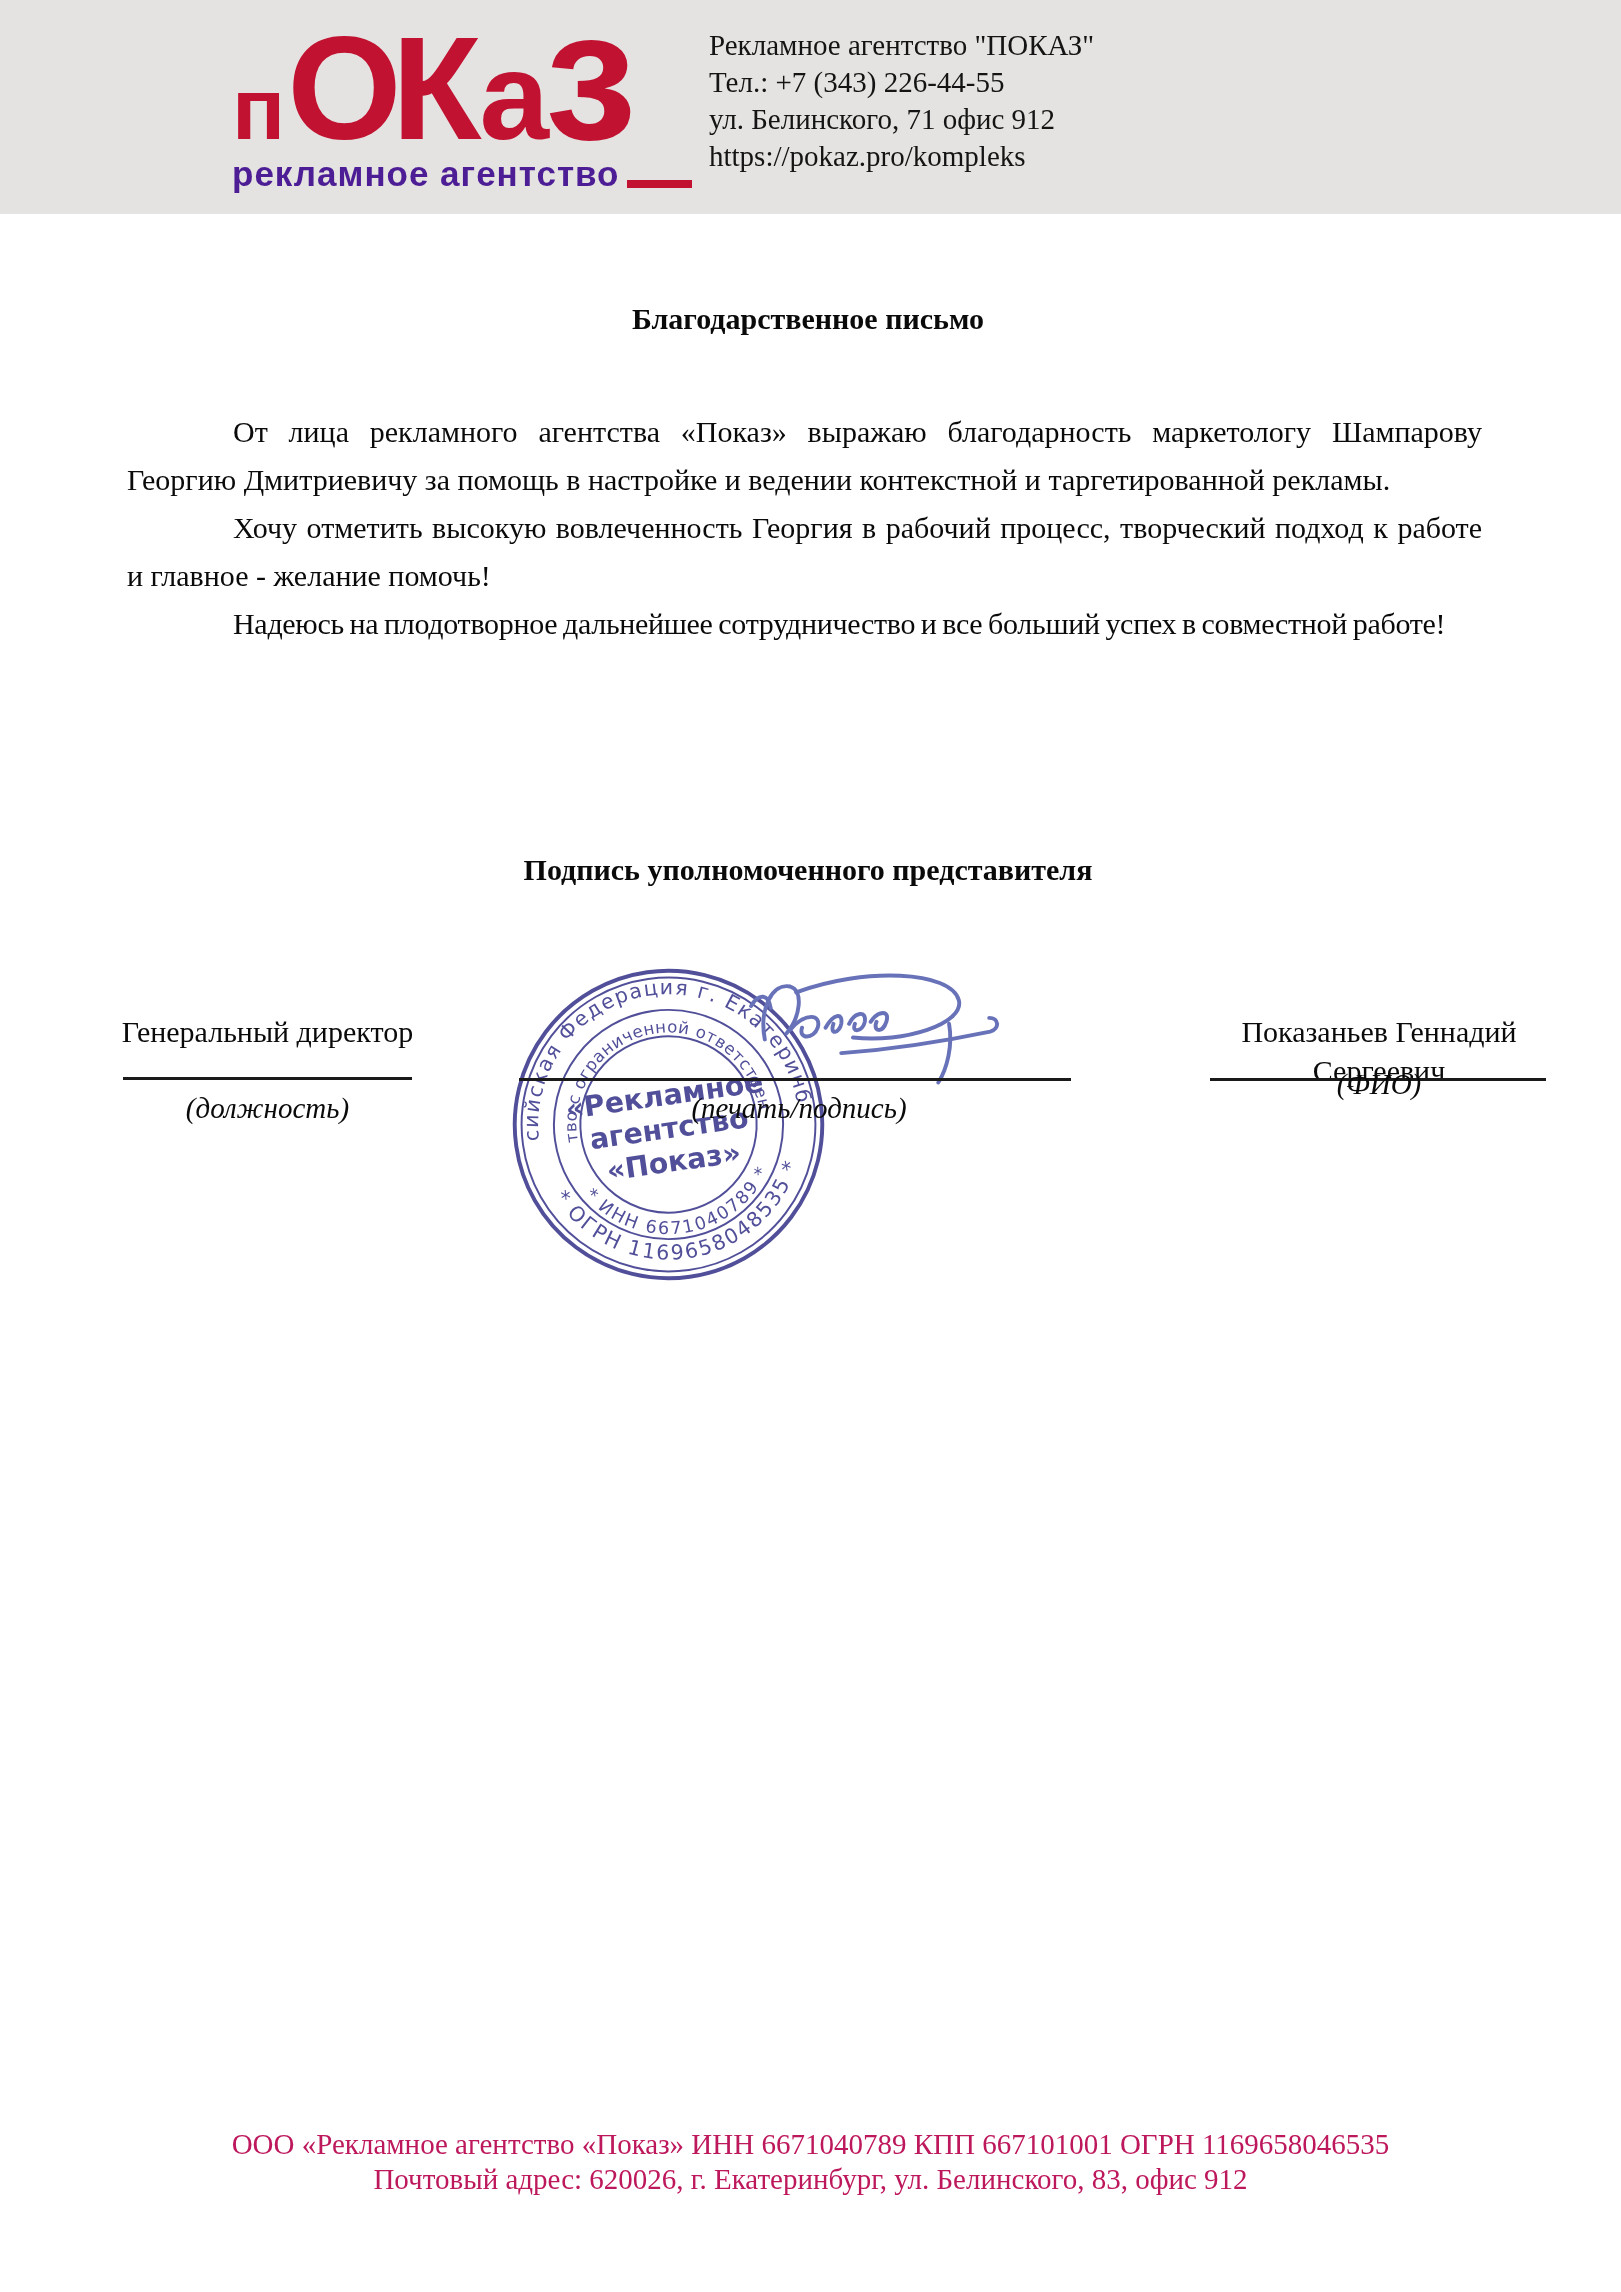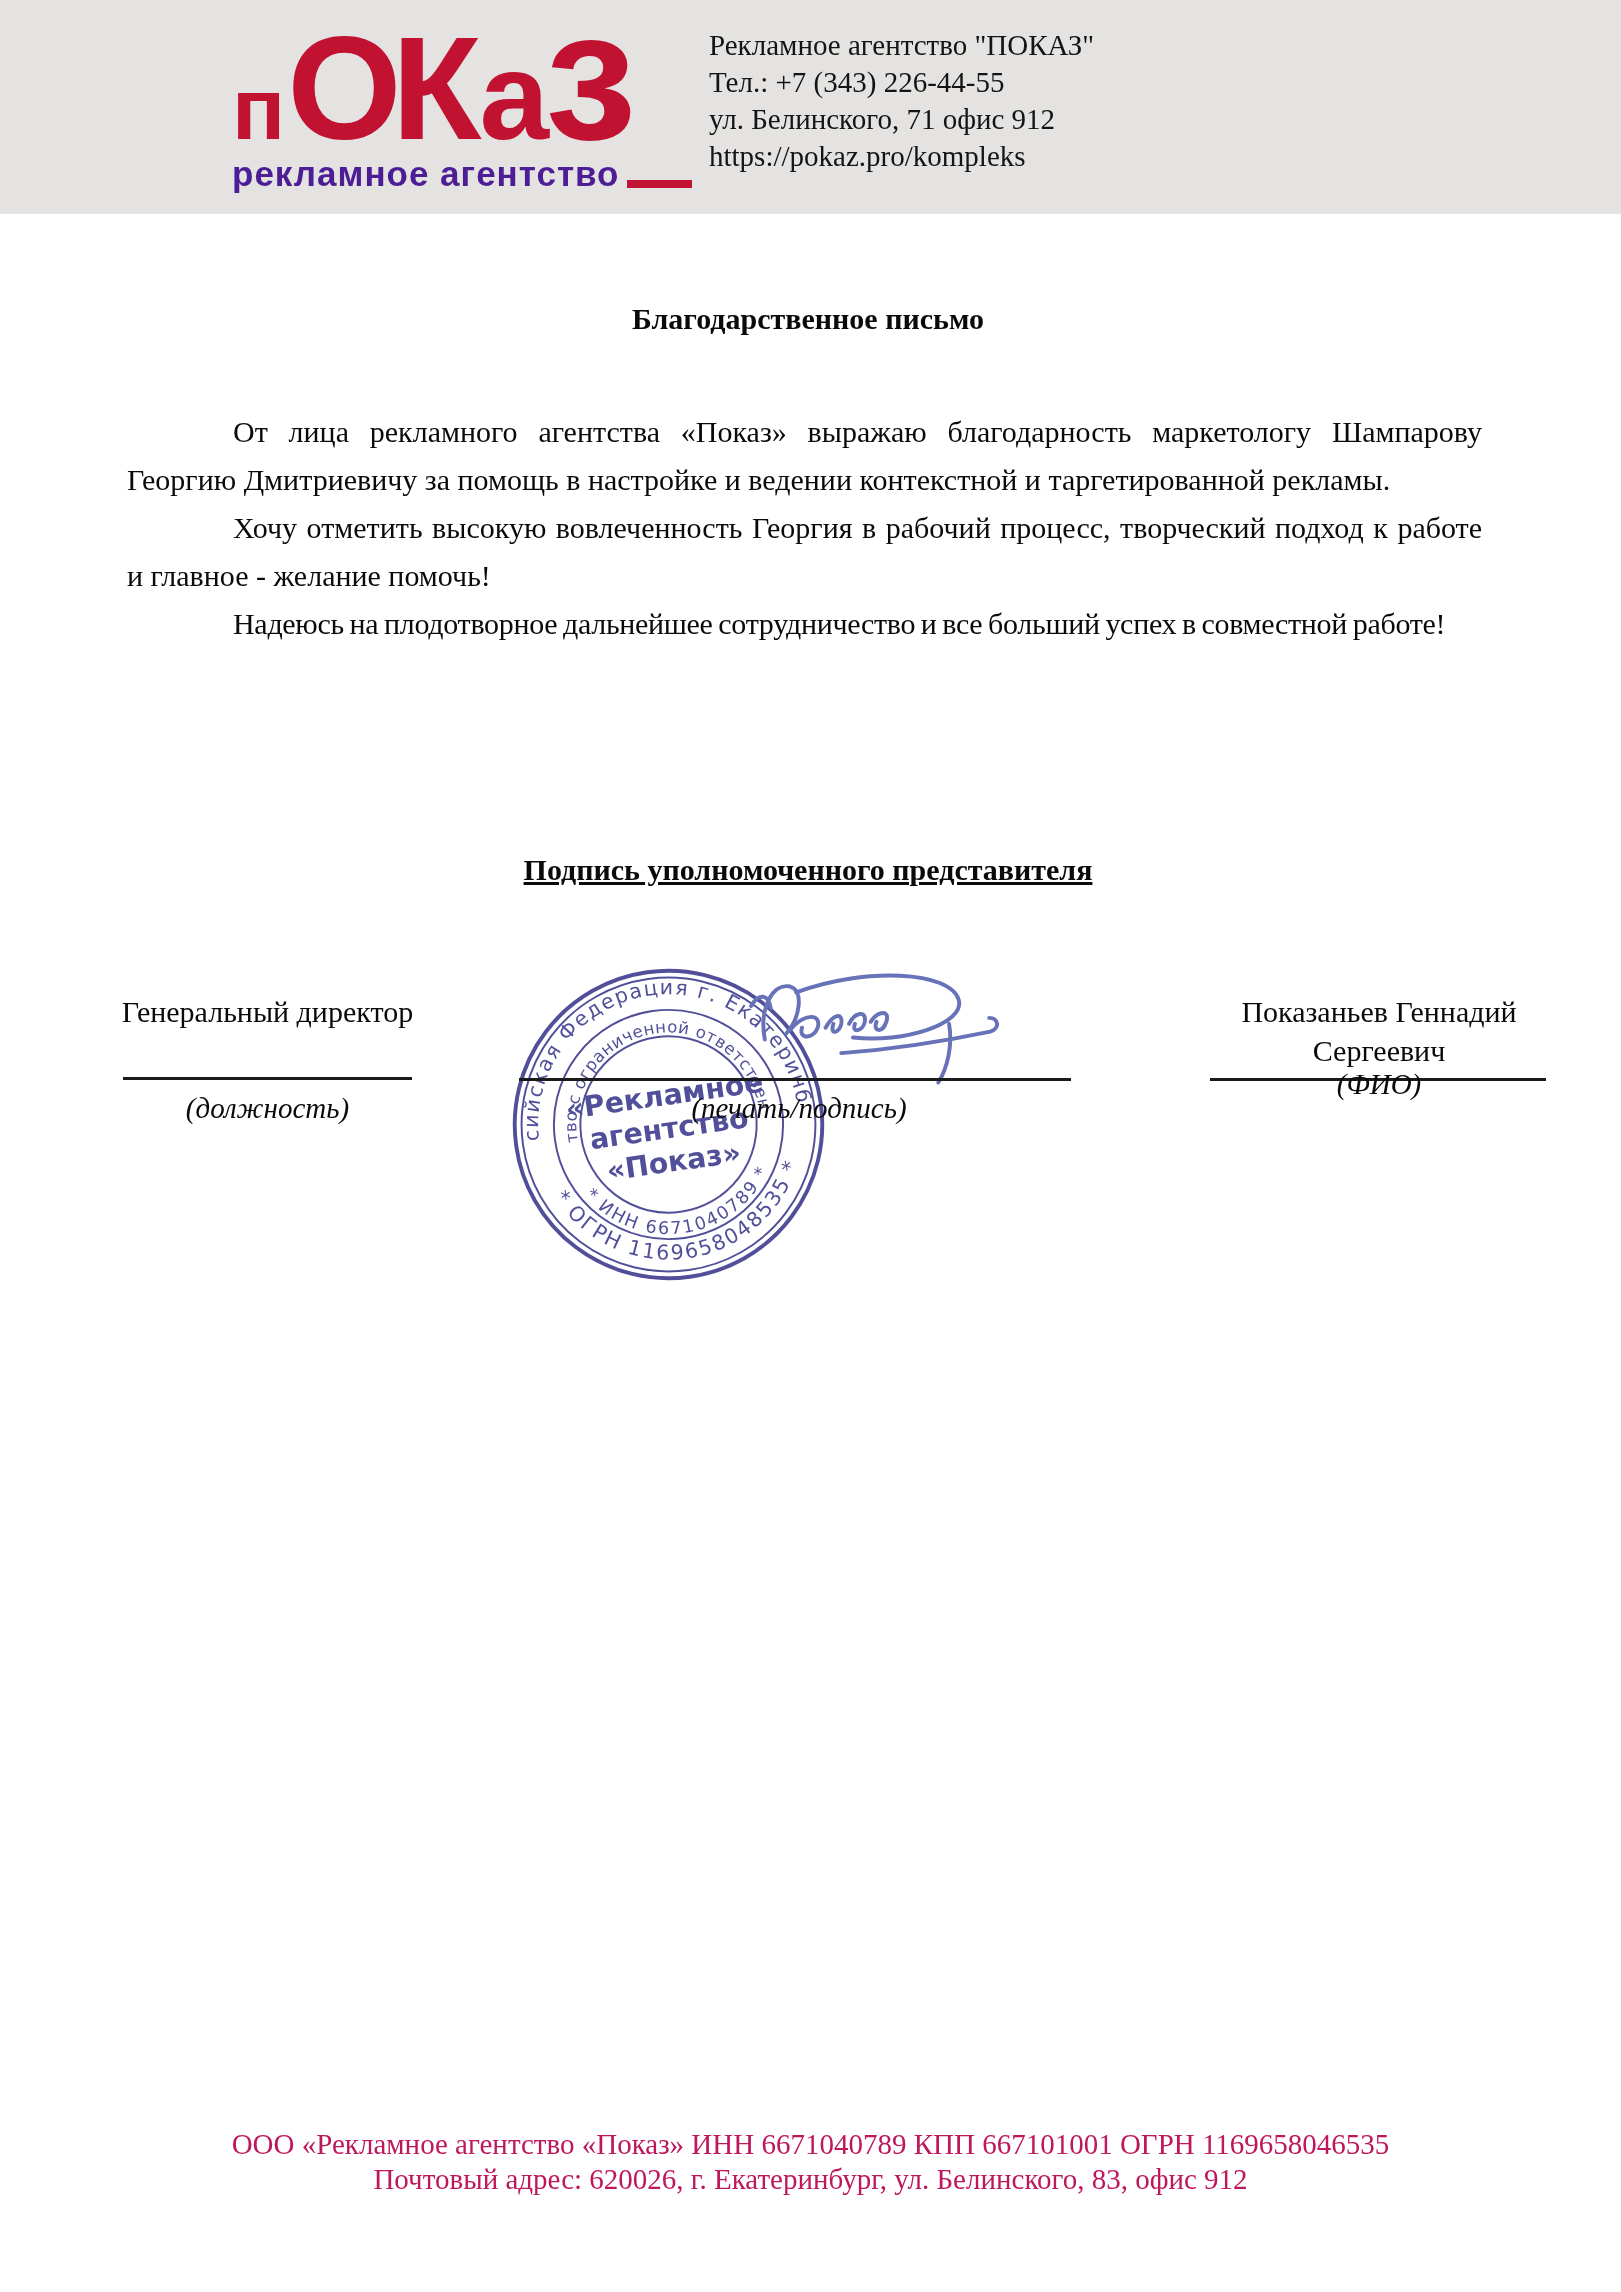--- a/index.html
+++ b/index.html
@@ -15,27 +15,27 @@
   .logo-word .l1{font-size:147px;margin-left:2px;}
   .logo-word .l2{font-size:147px;margin-left:-9.8px;}
   .logo-word .l3{font-size:125px;margin-left:-2px;}
   .logo-word .l4{font-size:184px;margin-left:-3.9px;line-height:0.62;}
   .logo-tagline-row{display:flex;align-items:flex-end;margin-top:2px;}
   .logo-tagline{font-family:"Liberation Sans",sans-serif;font-weight:bold;font-size:35px;color:#4c1d95;letter-spacing:1px;line-height:1;}
   .logo-underline{width:65px;height:7.8px;background:#c21231;margin-left:7.8px;margin-bottom:2.9px;}
   .contact-block{position:absolute;left:709px;top:27.4px;font-size:29px;line-height:37px;color:#141414;}
   
   .doc-title{position:absolute;left:127px;top:302px;width:1362px;text-align:center;font-weight:bold;font-size:30px;}
-  .sign-heading{position:absolute;left:127px;top:853px;width:1362px;text-align:center;font-weight:bold;font-size:30px;text-decoration:underline;}
+  .sign-heading{position:absolute;left:127px;top:853px;width:1362px;text-align:center;font-weight:bold;font-size:30px;}
   
   .body-text{position:absolute;left:127px;top:408px;width:1355px;font-size:30px;line-height:48px;text-align:justify;}
   .body-text p{margin:0;text-indent:106px;}
   .body-text p.tight{letter-spacing:-0.3px;word-spacing:-1.5px;}
   
-  .sig-col{position:absolute;text-align:center;font-size:30px;line-height:39px;}
+  .sig-col{position:absolute;text-align:center;font-size:30px;line-height:39px;margin-top:20px;}
   .sig-col.left{left:108px;top:992px;width:319px;}
   .sig-col.right{left:1201px;top:992px;width:356px;}
   .sig-line{position:absolute;height:2.9px;background:#1a1a1a;z-index:6;}
   .sig-line.left{left:123px;top:1077px;width:289px;}
   .sig-line.center{left:519px;top:1078px;width:552px;}
   .sig-line.right{left:1210px;top:1078px;width:336px;}
   .sig-caption{position:absolute;font-style:italic;font-size:29px;text-align:center;z-index:6;}
   .sig-caption.left{left:108px;top:1092px;width:319px;font-style:italic;}
   .sig-caption.center{left:549px;top:1092px;width:500px;}
   .sig-caption.right{left:1201px;top:1068px;width:356px;}

